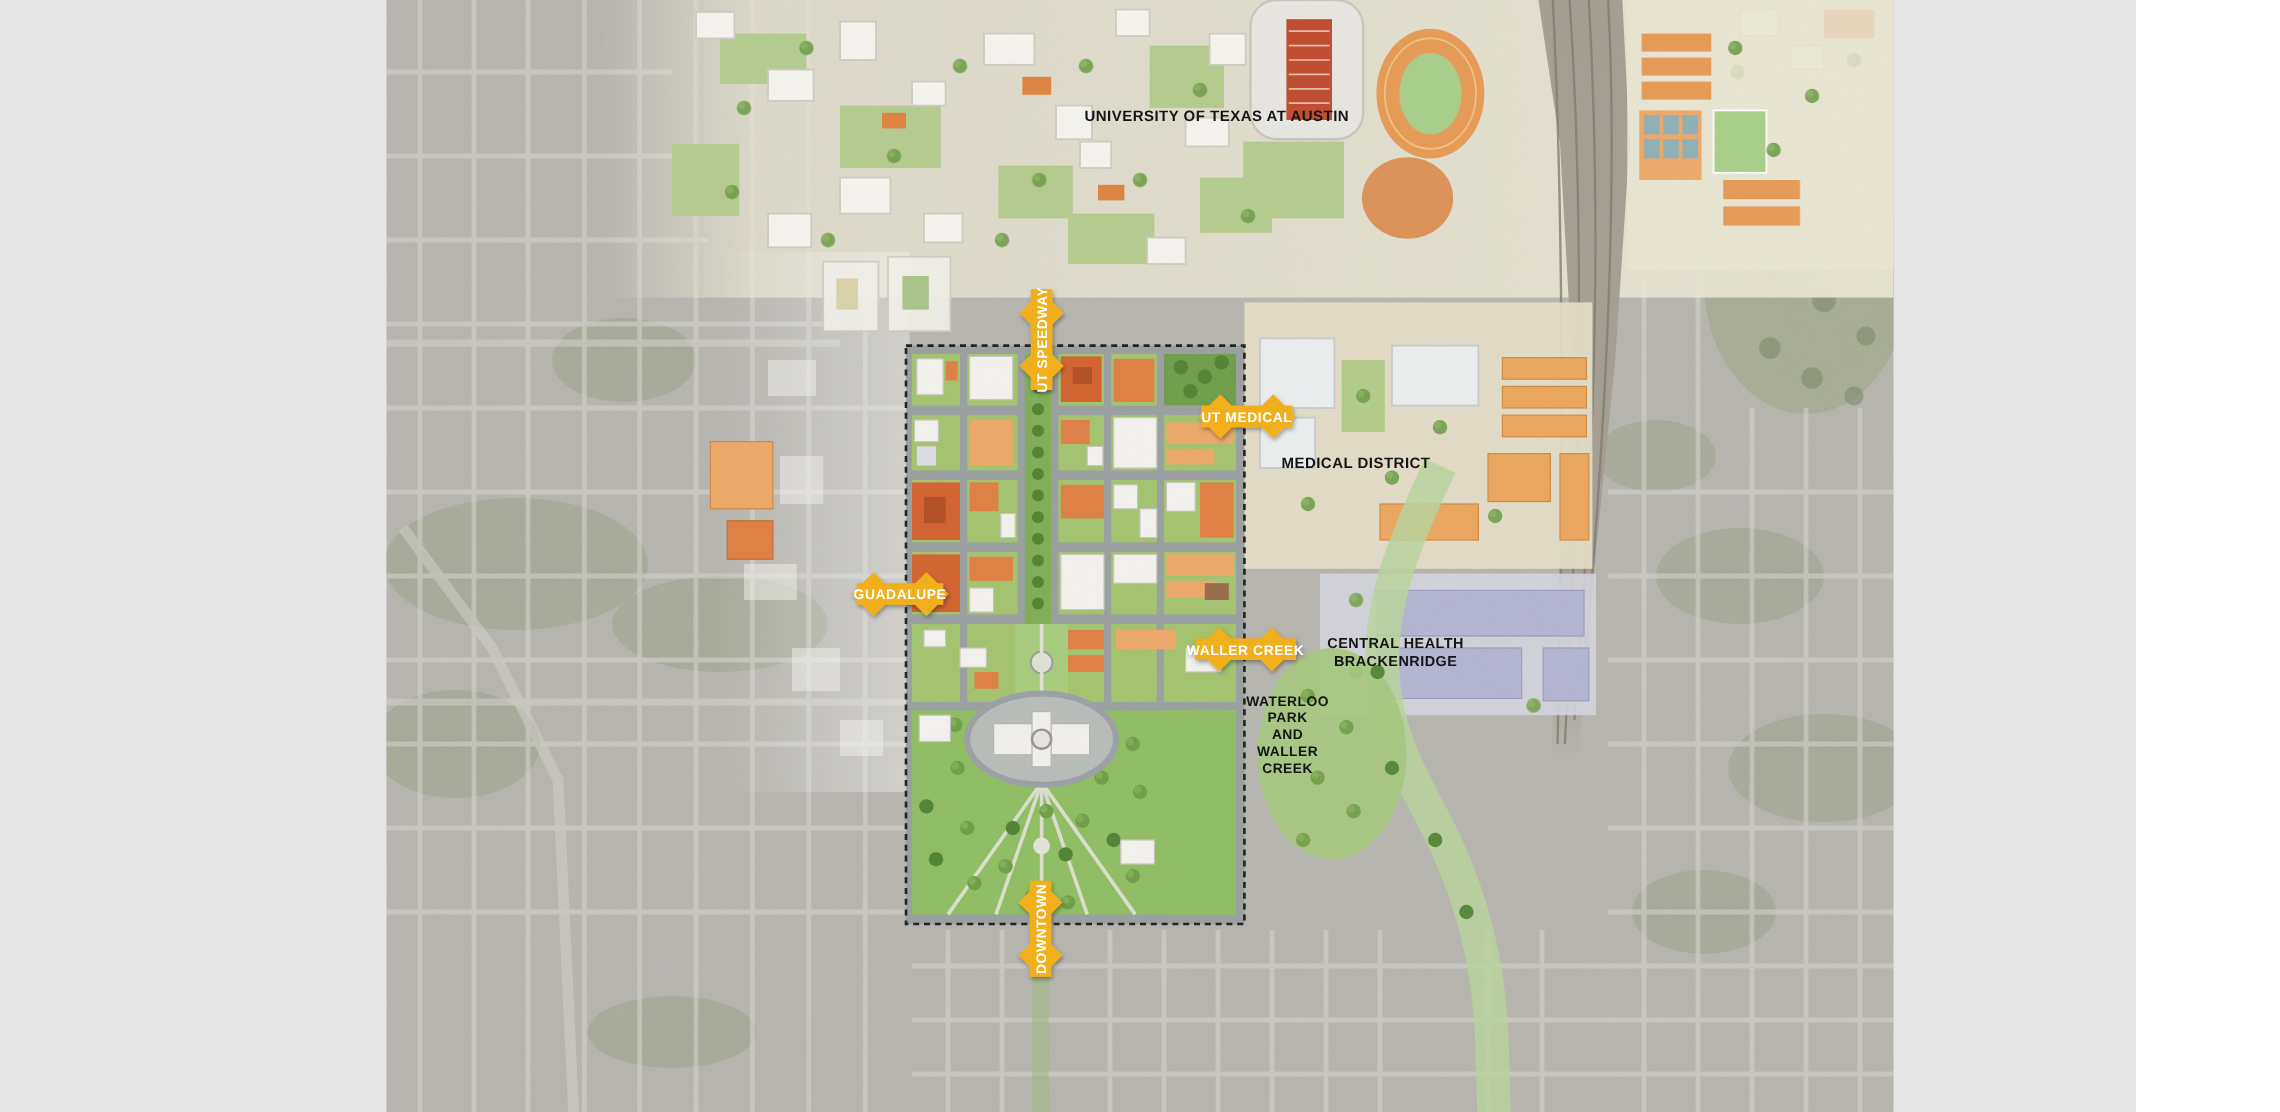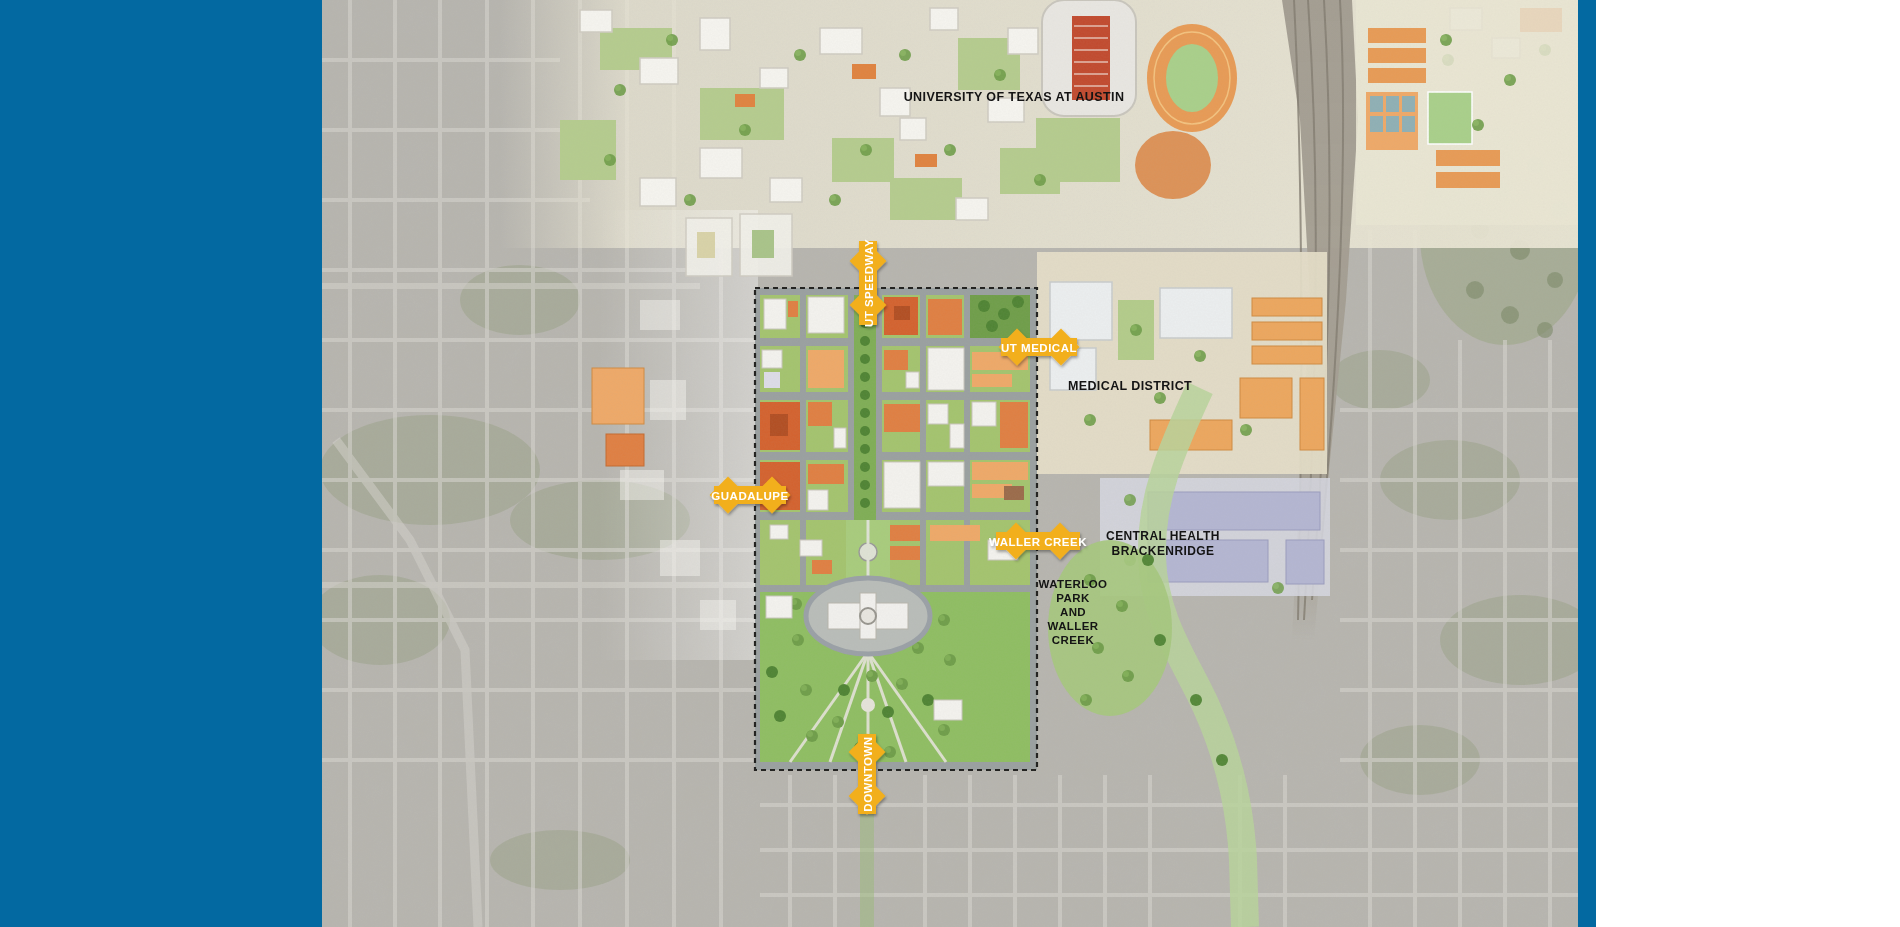--- a/index.html
+++ b/index.html
@@ -1,16 +1,16 @@
 <!DOCTYPE html>
 <html><head>
 <meta charset="utf-8">
 <style>
   html,body{margin:0;padding:0;background:#ffffff;}
-  .stage{position:relative;width:1596px;height:927px;background:#0369a1;overflow:hidden;
+  .stage{position:relative;width:1780px;height:927px;background:#e5e5e5;overflow:hidden;
          font-family:"Liberation Sans", sans-serif;}
   svg{position:absolute;left:0;top:0;}
   text{font-family:"Liberation Sans", sans-serif;}
   .map-label{font-weight:bold;fill:#141414;letter-spacing:.4px;}
   .arrow-text{font-weight:bold;fill:#ffffff;letter-spacing:.5px;}
 </style>
 </head>
 <body>
 
 <div class="stage">

